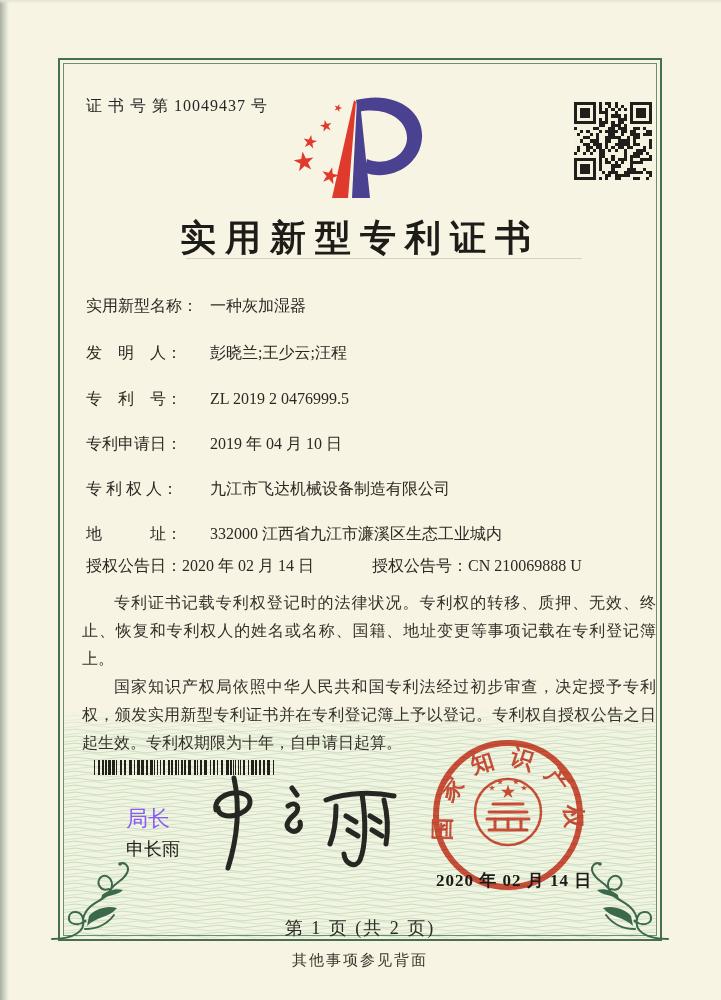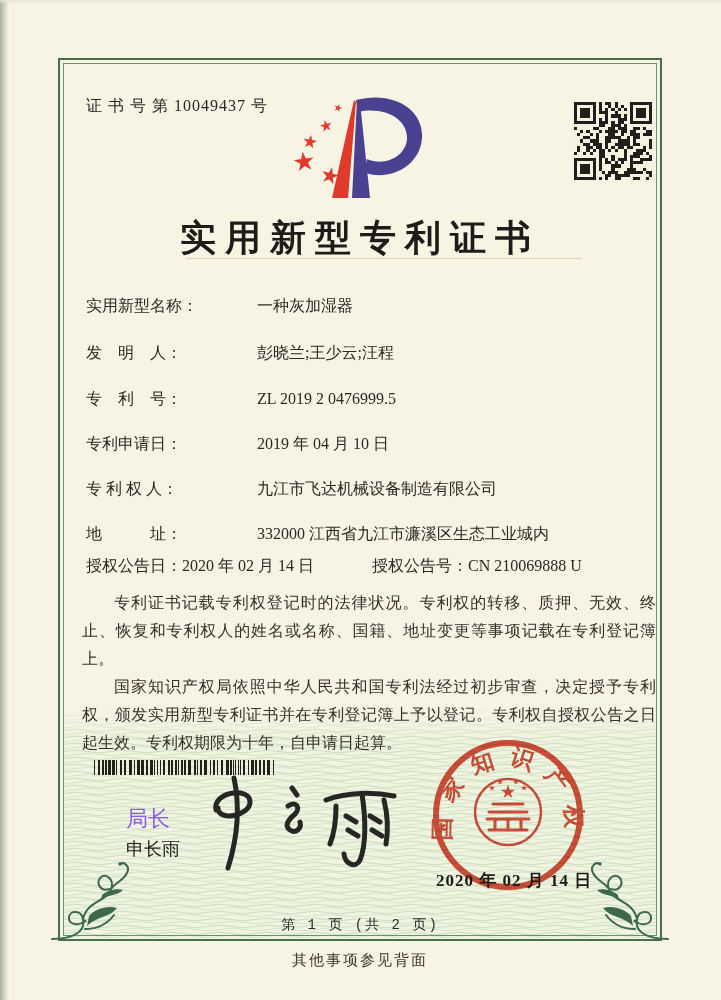--- a/index.html
+++ b/index.html
@@ -21,32 +21,32 @@
   
   .guilloche{left:63px;top:706px;width:594px;height:232px;}
   .cert-no{left:86px;top:96px;font-size:16px;letter-spacing:1px;color:#262626;}
   .logo{left:286px;top:94px;width:150px;height:110px;}
   .qr{left:574px;top:102px;width:78px;height:78px;}
   .title{left:58px;top:214px;width:604px;text-align:center;font-size:36px;font-weight:bold;
     letter-spacing:9px;color:#1e1c18;}
   .title-rule{left:186px;top:258px;width:396px;height:1px;background:#d9d2bd;}
   .field{left:86px;width:560px;font-size:16px;color:#2c2822;white-space:nowrap;}
   .flabel{display:inline-block;width:120px;}
-  .fvalue{display:inline-block;margin-left:47px;}
+  .fvalue{display:inline-block;}
   .grant-no{position:absolute;left:286px;top:0;white-space:nowrap;}
   .paras{left:82px;top:589px;width:574px;font-size:16px;line-height:28px;
     text-align:justify;color:#35312a;}
   .paras p{margin:0;text-indent:2em;}
   .barcode{left:92px;top:760px;width:186px;height:15px;}
   .signer-title{left:126px;top:804px;font-size:22px;font-family:"Liberation Sans","DejaVu Sans",sans-serif;color:#8b5cf6;}
   .signer-name{left:126px;top:837px;font-size:18px;font-family:"Liberation Sans","DejaVu Sans",sans-serif;color:#23211d;text-align:center;}
   .signature{left:198px;top:772px;width:212px;height:105px;}
   .seal{left:429px;top:736px;width:158px;height:158px;mix-blend-mode:multiply;opacity:.92;}
   .seal-date{left:436px;top:869px;font-size:17px;font-weight:bold;letter-spacing:1px;color:#1c1a17;z-index:5;}
-  .page-num{left:58px;top:916px;width:604px;text-align:center;font-size:14px;letter-spacing:2px;color:#2c2a24;z-index:4;font-family:Liberation Mono, monospace;}
+  .page-num{left:58px;top:916px;width:604px;text-align:center;font-size:18px;letter-spacing:2px;color:#2c2a24;z-index:4;}
   .back-note{left:58px;top:951px;width:604px;text-align:center;font-size:15px;letter-spacing:2px;color:#3a362e;}
   .ornament{width:102px;height:95px;z-index:3;}
   .orn-left{left:50px;top:849px;}
   .orn-right{left:568px;top:849px;transform:scaleX(-1);}
 </style>
 </head>
 <body>
 
 <div class="abs left-edge"></div>
 <div class="abs top-edge"></div>

